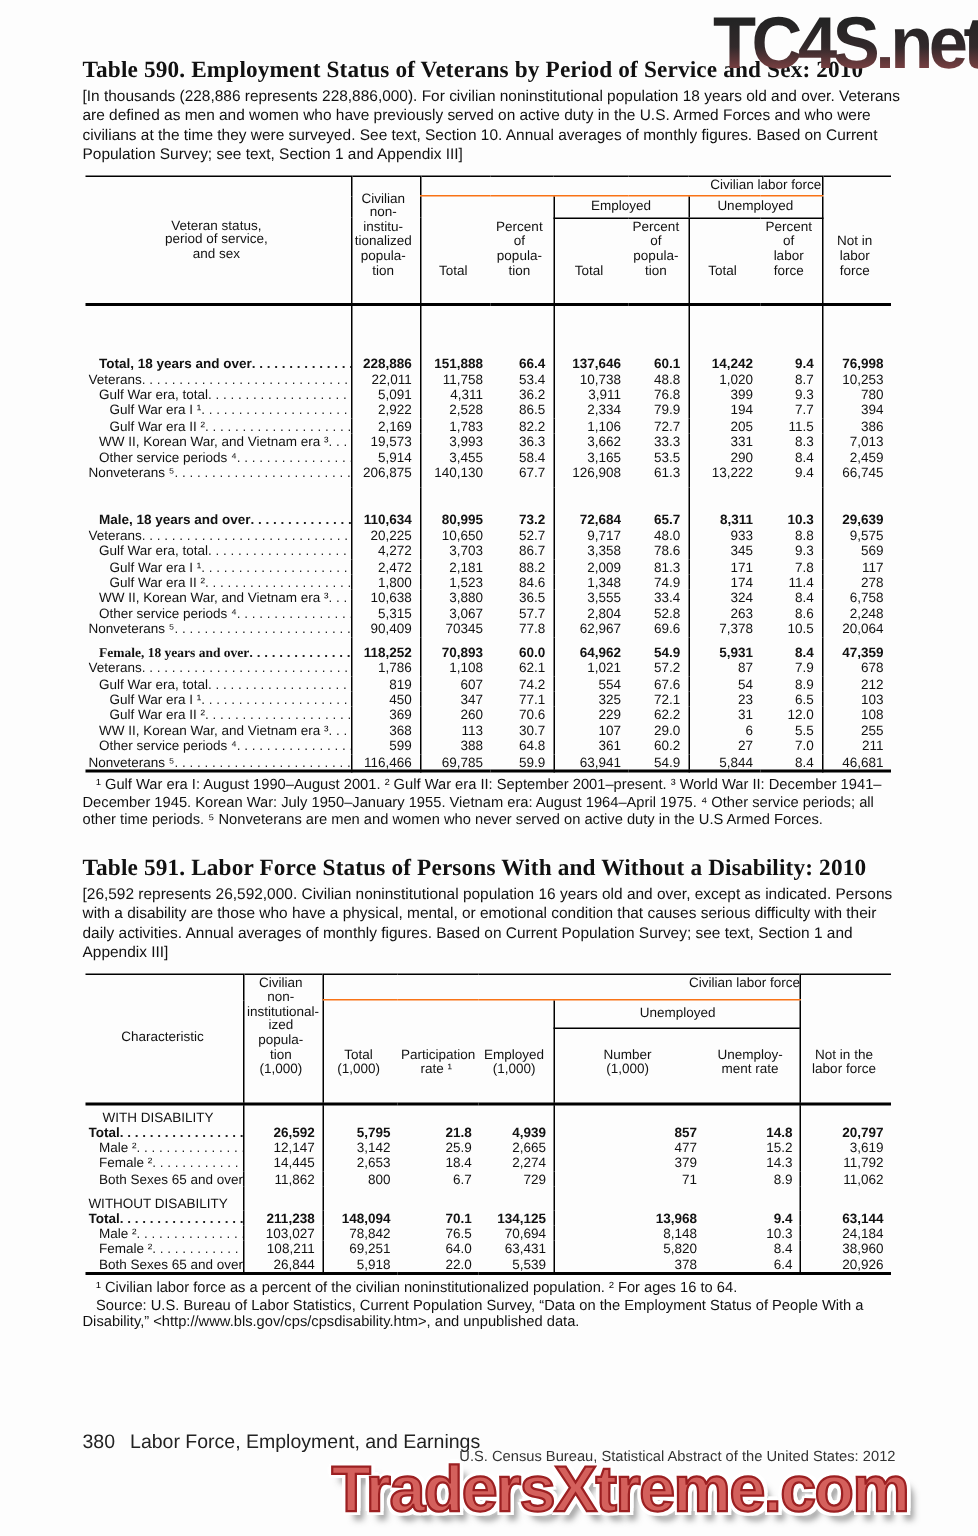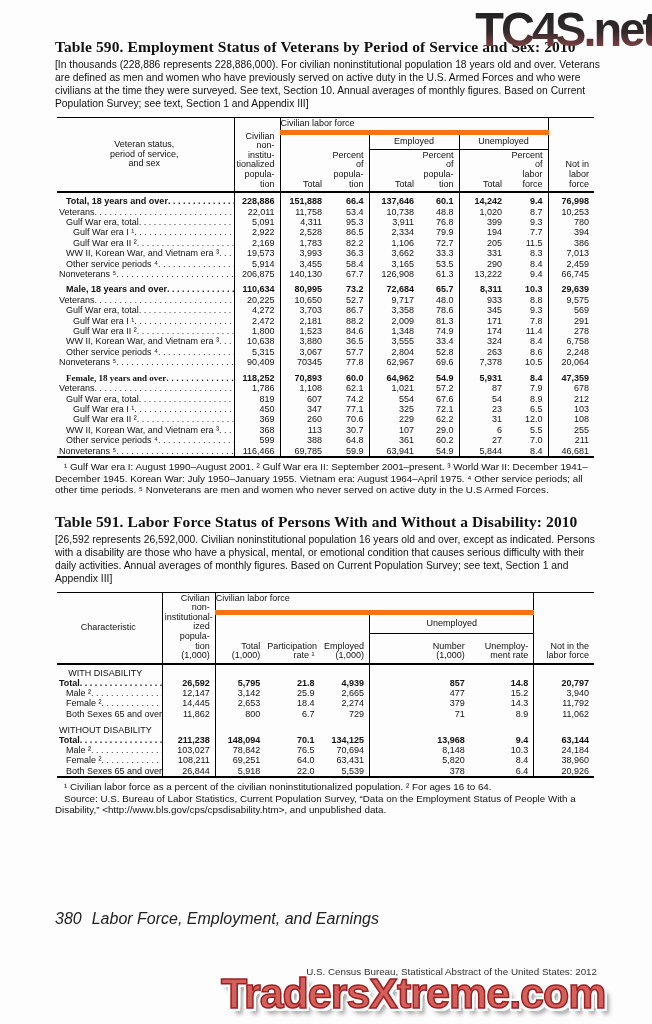--- a/index.html
+++ b/index.html
@@ -11,22 +11,22 @@
 
   .ttl { font-family:"Liberation Serif", serif; font-weight:700; font-size:15.5px;
          line-height:17px; margin-bottom:4px; letter-spacing:0.1px; }
   .note { font-size:10.3px; line-height:12.9px; width:545px; margin-bottom:6px; }
 
   table.tbl { border-collapse:collapse; table-layout:fixed; width:537px; margin-left:2px;
               border-top:1px solid #000; border-bottom:2px solid #000; font-size:9px; }
   .tbl th { font-weight:400; white-space:pre-line; line-height:9.6px; padding:1px 4px 1px 2px; }
   .tbl thead { border-bottom:2px solid #000; }
   th.stub { text-align:center; vertical-align:middle; }
-  th.pop, th.colh, th.nilf { text-align:right; vertical-align:bottom; padding-right:5px; padding-bottom:2px; }
-  th.clf { text-align:left; vertical-align:top; border-bottom:5px solid #f97316; padding:1px 0 2px 0; }
+  th.pop, th.colh, th.nilf { text-align:center; vertical-align:bottom; padding-right:5px; padding-bottom:17px; }
+  th.clf { text-align:right; vertical-align:top; border-bottom:1px solid #f97316; padding:1px 0 2px 0; }
   th.grp { text-align:center; border-bottom:1px solid #000; padding:2px 0 2px 0; vertical-align:middle; }
   .bl { border-left:1px solid #000; }
   .tbl tbody td { line-height:10.4px; vertical-align:bottom; }
   td.num { text-align:right; padding:0 5px 0 0; }
   td.lab { padding:0 0 0 2px; overflow:hidden; }
   .labwrap { display:flex; align-items:baseline; overflow:hidden; }
   .lbl { white-space:nowrap; }
   .dots { flex:1; overflow:hidden; white-space:nowrap; color:#222; }
   .dots::after { content:" . . . . . . . . . . . . . . . . . . . . . . . . . . . . . . . . . . . . . . . . . . . . . ."; }
   tr.b { font-weight:700; }
@@ -34,21 +34,21 @@
   td.sec-lab { text-align:center; padding:1px 8px 0 0; }
   .tbl tbody tr:first-child td { padding-top:3px; }
 
   .fn { font-size:9.8px; line-height:11.7px; width:546px; margin-top:3px; }
   .fn p { text-indent:9px; }
   .fn .it { font-style:italic; }
 
   .t591-block { margin-top:17px; }
   #t591 tbody td { line-height:10.2px; }
 
-  .footer-left { position:absolute; left:55px; top:910px; font-size:16px; color:#222;font-style:italic; }
+  .footer-left { position:absolute; left:55px; top:953px; font-size:13px; color:#222; }
   .footer-left .pgnum { margin-right:10px; }
   .footer-right { position:absolute; right:55px; top:966px; font-size:9.8px; color:#333; }
 
   
   .wm-tc4s { position:absolute; top:1px; right:-3px; z-index:5;
              font-weight:800; font-size:47px; letter-spacing:-3px;
              font-family:"Liberation Sans", sans-serif; transform:scaleY(1.04);
              background:linear-gradient(180deg,#242424 25%,#32292b 55%,#7d4143 82%,#9a5a5c 100%);
              -webkit-background-clip:text; background-clip:text; color:transparent; }
   .wm-dlsub { position:absolute; left:153px; top:485px; z-index:5;
@@ -126,21 +126,21 @@
             <th class="colh">Percent
 of
 labor
 force</th>
           </tr>
         </thead>
         <tbody>
             <tr class="b">
               <td class="lab">
                 <div class="labwrap">
-                  <span class="lbl" style="padding-left: 7px;">Total, 18 years and over</span>
+                  <span class="lbl" style="padding-left: 7px; margin-top: 30px;">Total, 18 years and over</span>
                   <span class="dots"></span>
                 </div>
               </td>
               <td class="num bl">228,886</td>
               <td class="num bl">151,888</td>
               <td class="num">66.4</td>
               <td class="num bl">137,646</td>
               <td class="num">60.1</td>
               <td class="num bl">14,242</td>
               <td class="num">9.4</td>
@@ -164,21 +164,21 @@
             </tr>
             <tr>
               <td class="lab">
                 <div class="labwrap">
                   <span class="lbl" style="padding-left: 7px;">Gulf War era, total</span>
                   <span class="dots"></span>
                 </div>
               </td>
               <td class="num bl">5,091</td>
               <td class="num bl">4,311</td>
-              <td class="num">95.3</td>
+              <td class="num">36.2</td>
               <td class="num bl">3,911</td>
               <td class="num">76.8</td>
               <td class="num bl">399</td>
               <td class="num">9.3</td>
               <td class="num bl">780</td>
             </tr>
             <tr>
               <td class="lab">
                 <div class="labwrap">
                   <span class="lbl" style="padding-left: 14px;">Gulf War era I ¹</span>
@@ -265,21 +265,21 @@
               <td class="num"></td>
               <td class="num bl"></td>
               <td class="num"></td>
               <td class="num bl"></td>
               <td class="num"></td>
               <td class="num bl"></td>
             </tr>
             <tr class="b">
               <td class="lab">
                 <div class="labwrap">
-                  <span class="lbl" style="padding-left: 7px;">Male, 18 years and over</span>
+                  <span class="lbl" style="padding-left: 7px; margin-top: 16px;">Male, 18 years and over</span>
                   <span class="dots"></span>
                 </div>
               </td>
               <td class="num bl">110,634</td>
               <td class="num bl">80,995</td>
               <td class="num">73.2</td>
               <td class="num bl">72,684</td>
               <td class="num">65.7</td>
               <td class="num bl">8,311</td>
               <td class="num">10.3</td>
@@ -324,21 +324,21 @@
                   <span class="dots"></span>
                 </div>
               </td>
               <td class="num bl">2,472</td>
               <td class="num bl">2,181</td>
               <td class="num">88.2</td>
               <td class="num bl">2,009</td>
               <td class="num">81.3</td>
               <td class="num bl">171</td>
               <td class="num">7.8</td>
-              <td class="num bl">291</td>
+              <td class="num bl">117</td>
             </tr>
             <tr>
               <td class="lab">
                 <div class="labwrap">
                   <span class="lbl" style="padding-left: 14px;">Gulf War era II ²</span>
                   <span class="dots"></span>
                 </div>
               </td>
               <td class="num bl">1,800</td>
               <td class="num bl">1,523</td>
@@ -619,21 +619,21 @@
                   <span class="lbl" style="padding-left: 7px;">Male ²</span>
                   <span class="dots"></span>
                 </div>
               </td>
               <td class="num bl">12,147</td>
               <td class="num bl">3,142</td>
               <td class="num">25.9</td>
               <td class="num">2,665</td>
               <td class="num bl">477</td>
               <td class="num">15.2</td>
-              <td class="num bl">3,940</td>
+              <td class="num bl">3,619</td>
             </tr>
             <tr>
               <td class="lab">
                 <div class="labwrap">
                   <span class="lbl" style="padding-left: 7px;">Female ²</span>
                   <span class="dots"></span>
                 </div>
               </td>
               <td class="num bl">14,445</td>
               <td class="num bl">2,653</td>

